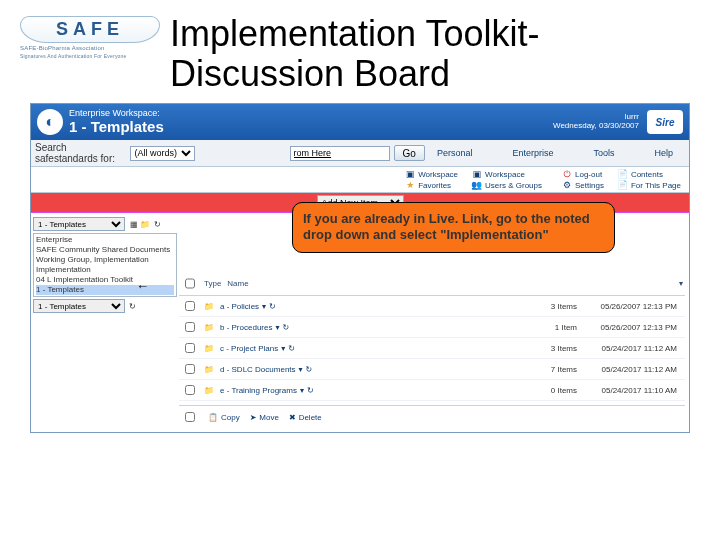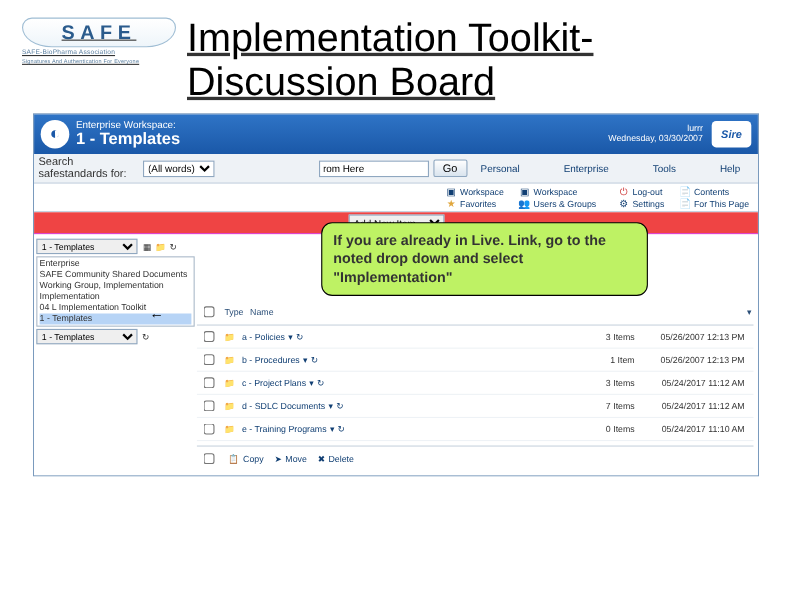--- a/index.html
+++ b/index.html
@@ -10,21 +10,20 @@
     background: #fff;
     font-family: Arial, sans-serif;
     font-size: 10px;
     color: #333;
     position: relative;
   }
   .slide-header {
     display: flex;
     align-items: flex-start;
     padding: 14px 12px 4px 20px;
-    text-decoration: underline;
   }
   .logo {
     width: 140px;
     margin-right: 10px;
     margin-top: 2px;
   }
   .logo-main {
     background: linear-gradient(#fff,#eef5fa);
     border: 1px solid #9fbdd4;
     border-radius: 10px 10px 30px 30px / 10px 10px 20px 20px;
@@ -106,21 +105,21 @@
     justify-content: space-between;
     padding: 2px 4px;
   }
   .sb-left { display: flex; align-items: center; gap: 4px; }
   .sb-left select, .sb-left input {
     font-size: 9px;
     border: 1px solid #8fa7c0;
     background: #fff;
     height: 15px;
   }
-  .sb-left input { width: 100px; padding: 0 3px; }
+  .sb-left input { width: 100px; padding: 0 3px; text-decoration: underline; }
   .btn-go {
     background: linear-gradient(#fefefe,#d9e4ee);
     border: 1px solid #8fa7c0;
     font-size: 10px;
     height: 16px;
     padding: 0 8px;
     border-radius: 2px;
   }
   .top-menu { display: flex; gap: 16px; font-size: 9px; color: #113f73; }
   .top-menu span { padding: 2px 12px; cursor: pointer; }
@@ -188,22 +187,22 @@
   }
   .main {
     flex: 1;
     padding: 4px 4px 4px 0;
     position: relative;
   }
   .bubble {
     position: absolute;
     left: 292px;
     top: 202px;
-    width: 297px;
-    background: #bef264;
+    width: 323px;
+    background: #f97316;
     border: 1.5px solid #000;
     border-radius: 10px;
     padding: 8px 10px;
     font-size: 13px;
     font-weight: bold;
     line-height: 1.25;
     z-index: 10;
   }
   .listhead {
     margin-top: 55px;

